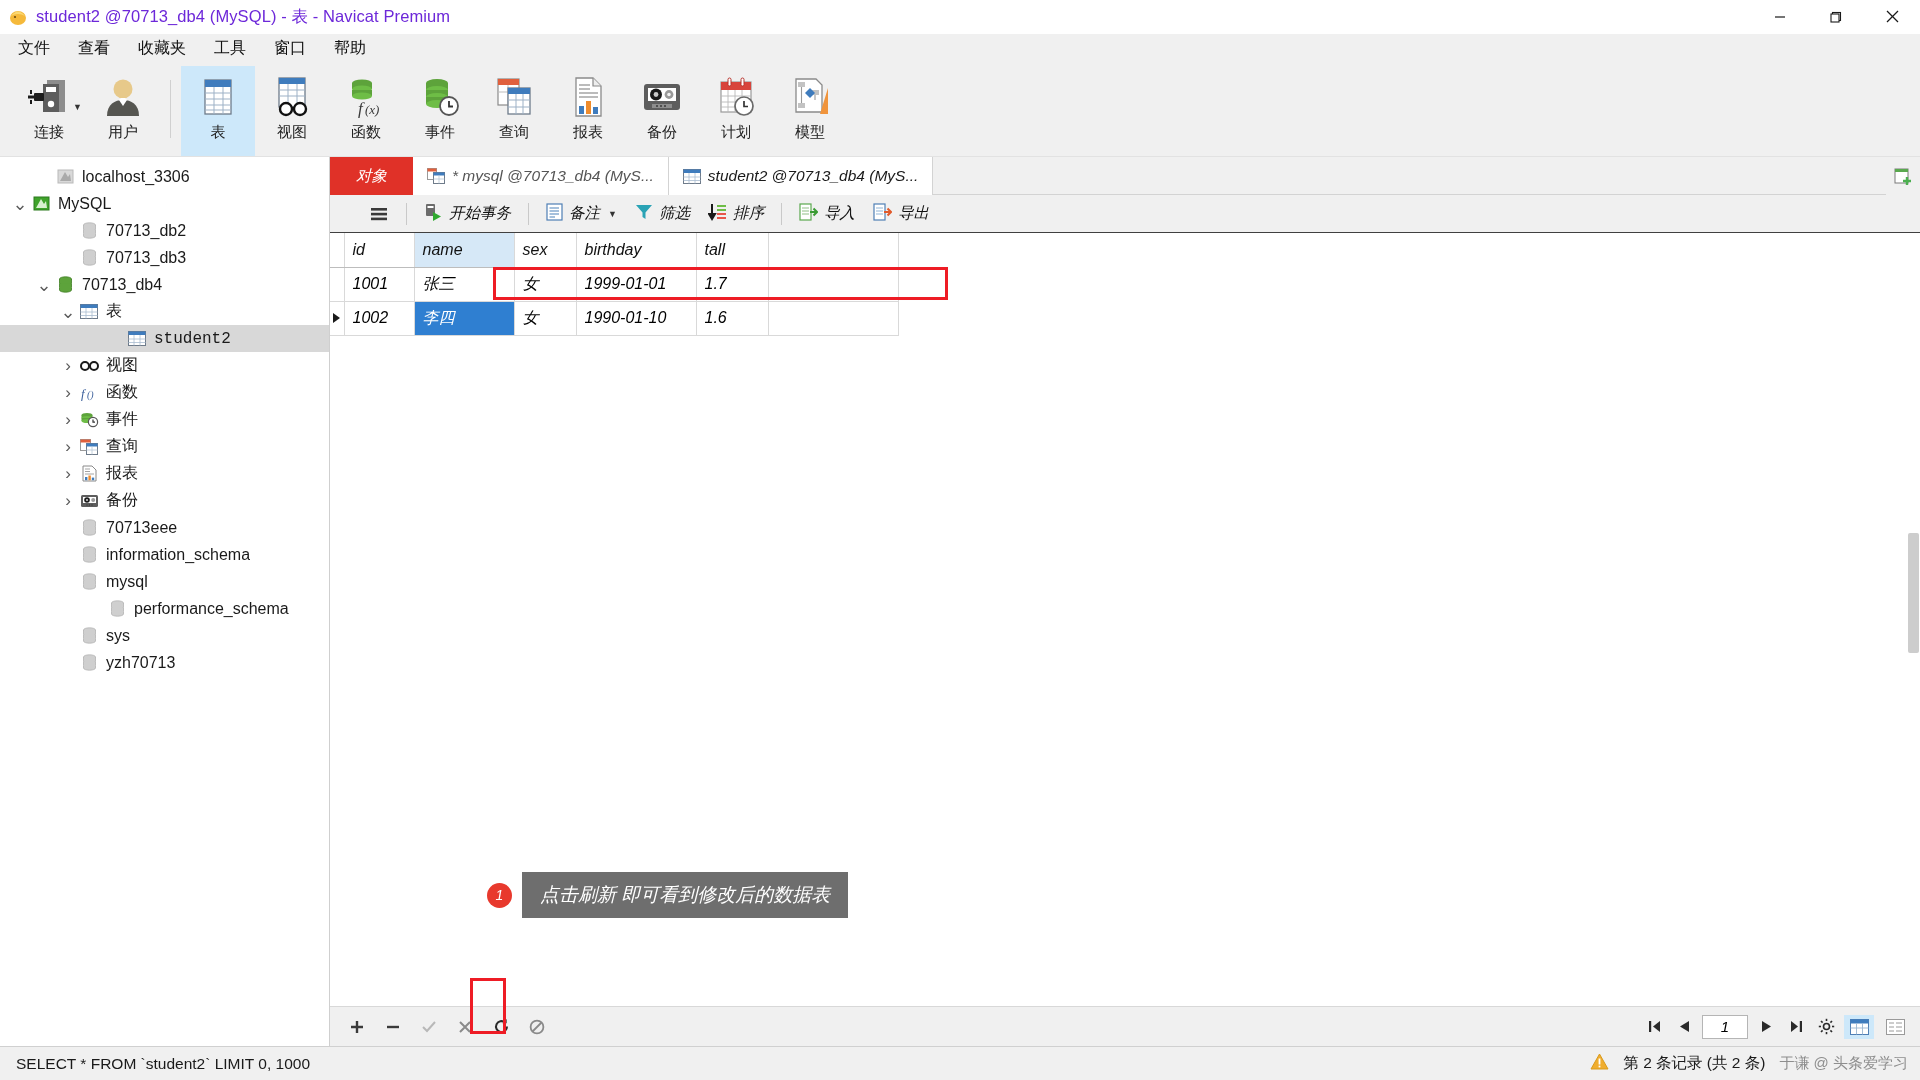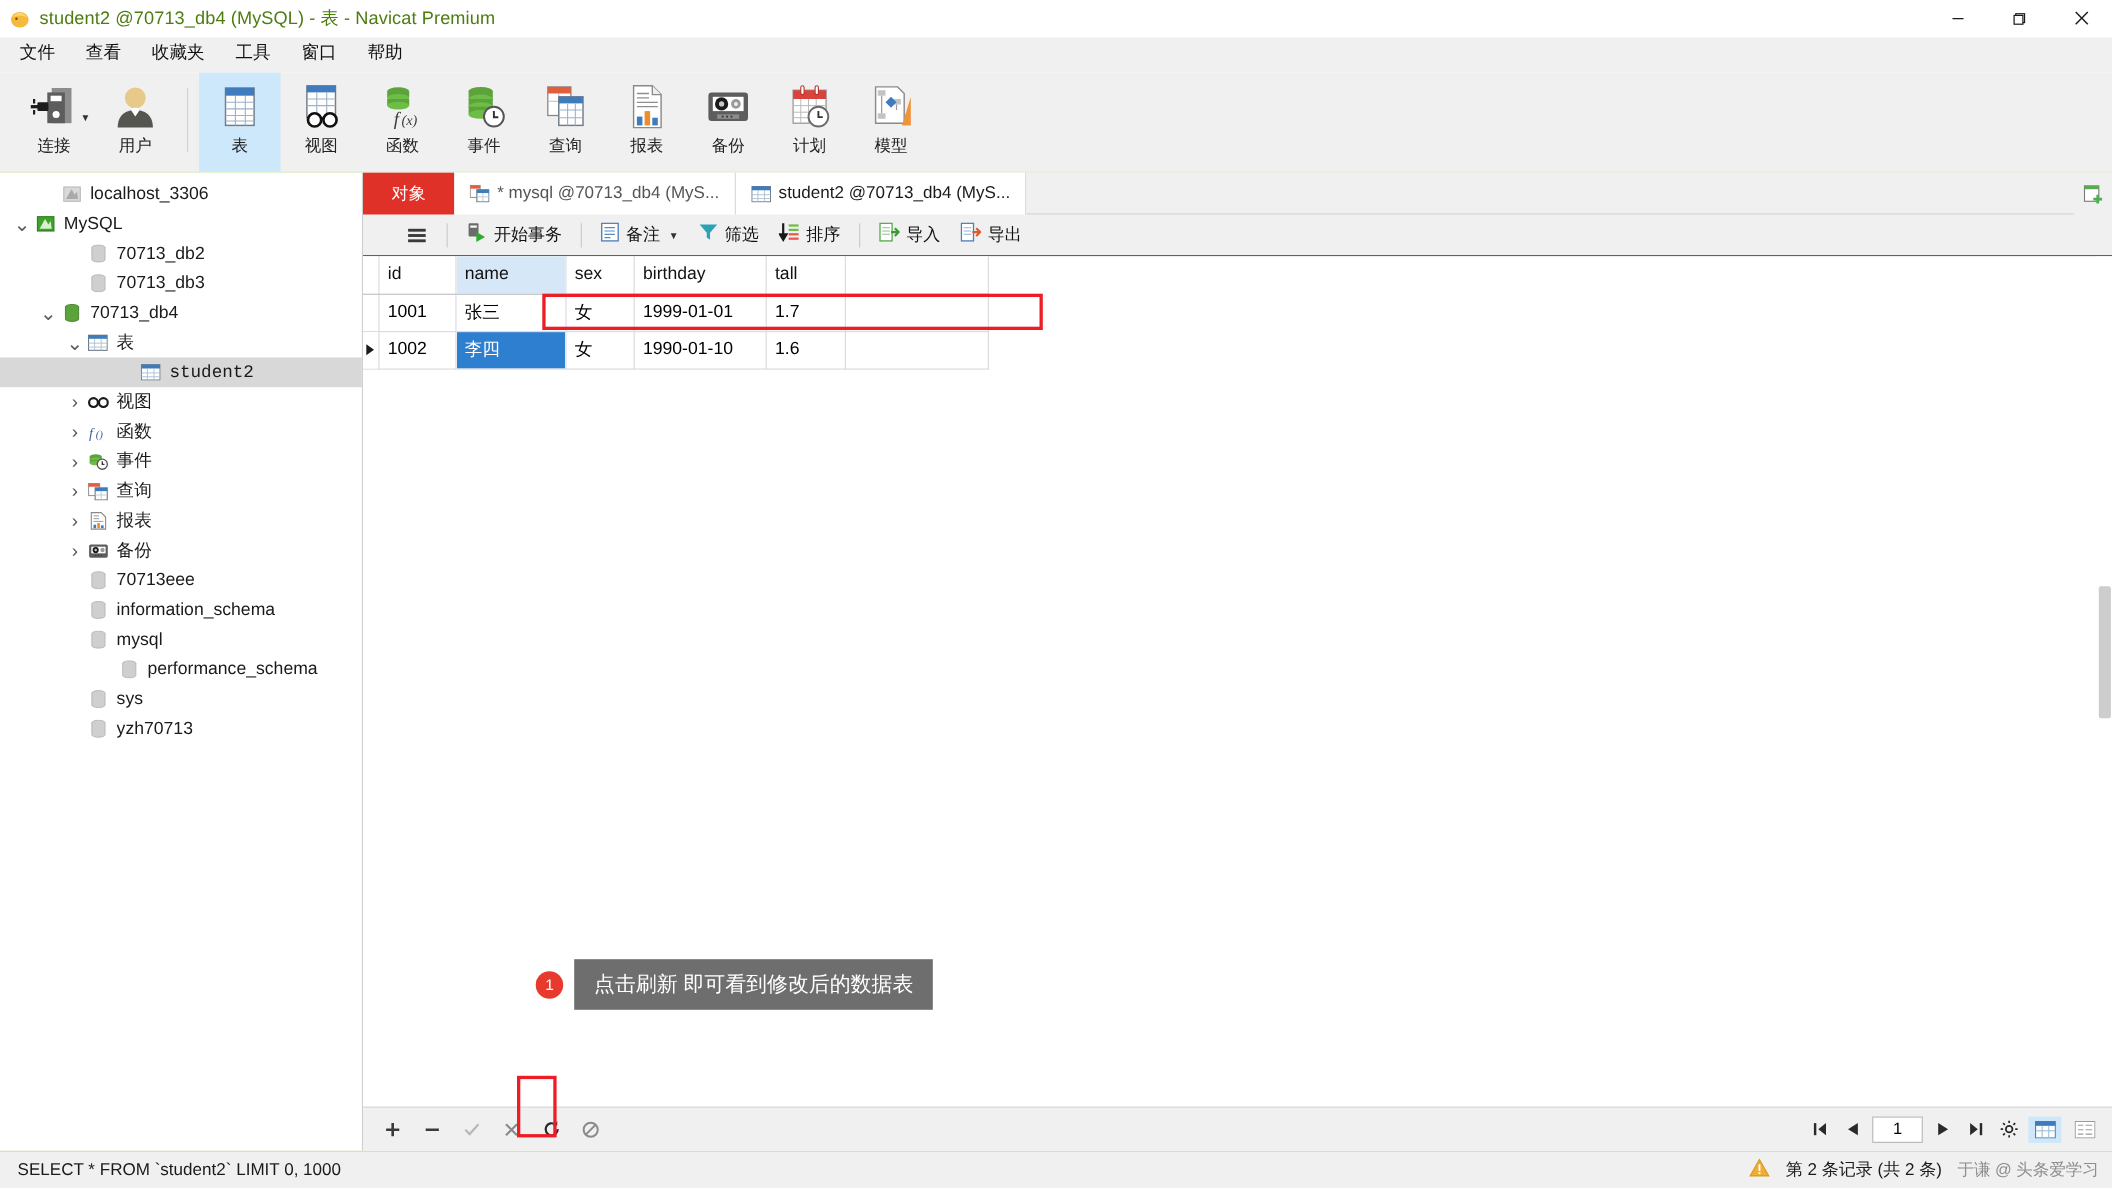--- a/index.html
+++ b/index.html
@@ -12,21 +12,21 @@
     -webkit-font-smoothing: antialiased;
   }
   .app { position: relative; width: 1920px; height: 1080px; display: flex; flex-direction: column; background:#fff; }
 
   
   .titlebar {
     height: 34px; flex: 0 0 34px; display: flex; align-items: center;
     background: #ffffff; border-bottom: 1px solid #ffffff; padding-left: 8px;
   }
   .title-icon { width: 20px; height: 20px; margin-right: 8px; flex:0 0 20px; position: relative; }
-  .title-text { font-size: 16.5px; color: #4d7c0f; letter-spacing: .1px; white-space: nowrap; }
+  .title-text { font-size: 16.5px; color: #6d28d9; letter-spacing: .1px; white-space: nowrap; }
   .win-controls { margin-left: auto; display: flex; height: 34px; }
   .win-btn { width: 56px; height: 34px; display: flex; align-items: center; justify-content: center; }
   .win-btn svg { display:block; }
 
   
   .menubar {
     height: 32px; flex: 0 0 32px; display: flex; 
     background: #f0f0f0; padding-left: 4px; font-size: 16px;
   }
   .menu-item { padding: 4px 14px; color: #111; cursor: default; white-space: nowrap; }
@@ -40,38 +40,38 @@
     width: 74px; display: flex; flex-direction: column; align-items: center; justify-content: flex-start;
     padding-top: 8px; position: relative; cursor: default;
   }
   .tb-item.active { background: #cde8fa; }
   .tb-icon { height: 46px; display: flex; align-items: center; justify-content: center; }
   .tb-label { font-size: 15px; color: #222; margin-top: 3px; white-space: nowrap; }
   .tb-caret { position: absolute; right: 4px; top: 36px; font-size: 9px; color: #333; }
   .tb-sep { width: 1px; background: #d0d0d0; margin: 14px 10px 18px 10px; }
 
   
-  .body-split { flex: 1 1 auto; display: flex; min-height: 0; background:#bef264; }
+  .body-split { flex: 1 1 auto; display: flex; min-height: 0; background:#0ea5e9; }
 
   
   .sidebar {
     width: 330px; flex: 0 0 330px; background: #ffffff; border-right: 1px solid #cfcfcf;
     overflow: hidden; padding-top: 6px; position: relative;
   }
   .tree-row {
     height: 27px; display: flex; align-items: center; font-size: 16px; color: #1a1a1a;
     white-space: nowrap; cursor: default; padding-right: 6px;
   }
   .tree-row.selected { background: #d8d8d8; }
   .twisty { width: 20px; flex:0 0 20px; display:flex; align-items:center; justify-content:center; color:#5a5a5a; font-size:13px; }
   .tree-ico { width: 22px; flex: 0 0 22px; display: flex; align-items: center; justify-content: center; margin-right: 6px; }
   .tree-label { overflow: hidden; text-overflow: ellipsis; }
 
   
-  .main { flex: 1 1 auto; display: flex; flex-direction: column; min-width: 0; background: #ffffff; position: relative; }
+  .main { flex: 1 1 auto; display: flex; flex-direction: column; min-width: 0; background: #ffffff; position: relative; font-style: italic; }
 
   
   .tabstrip { height: 38px; flex: 0 0 38px; background: #f0f0f0; display: flex; align-items: stretch; position: relative; }
   .tab {
     display: flex; align-items: center; padding: 0 14px; font-size: 15.5px; white-space: nowrap;
     border-right: 1px solid #d3d3d3; background: #ffffff; color: #1a1a1a; max-width: 290px; cursor: default;
   }
   .tab.obj { background: #e03128; color: #fff; font-weight: normal; border-right: none; padding: 0 26px; }
   .tab .tab-ico { margin-right: 7px; display: flex; align-items: center; }
   .tab .tab-txt { overflow: hidden; text-overflow: ellipsis; }

